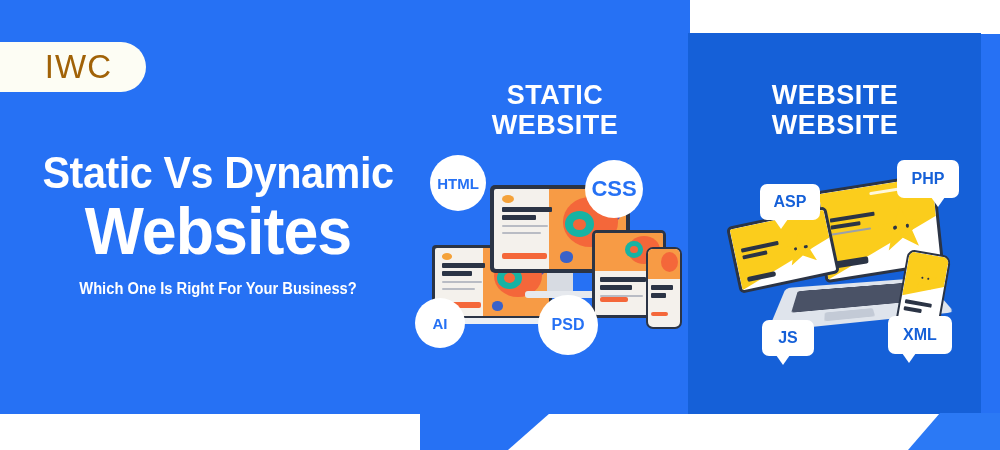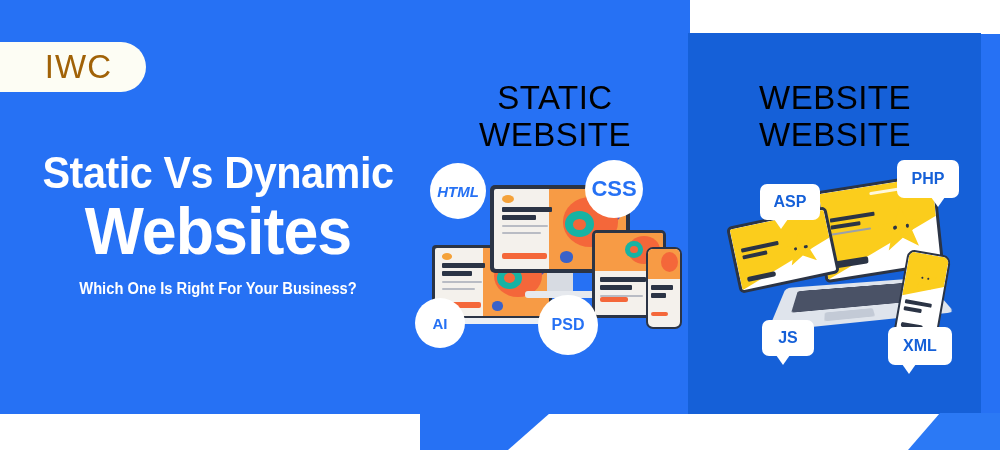--- a/index.html
+++ b/index.html
@@ -63,22 +63,22 @@
     transform:scaleX(0.95);transform-origin:center;
     white-space:nowrap;
   }
   .headline-sub{
     font-size:16px;font-weight:bold;margin-top:14px;
     transform:scaleX(0.92);transform-origin:center;
     white-space:nowrap;
   }
   
   .col-title{
-    position:absolute;text-align:center;color:#000000;
-    font-weight:normal;font-size:33px;line-height:1.12;
+    position:absolute;text-align:center;color:#ffffff;
+    font-weight:bold;font-size:27px;line-height:1.12;
     letter-spacing:0.5px;
   }
   .col-title.static{left:420px;top:80px;width:270px;}
   .col-title.dynamic{left:700px;top:80px;width:270px;}
   
   .vs-badge{
     position:absolute;left:656px;top:214px;width:54px;height:54px;
     background:#ffffff;border-radius:50%;
     display:flex;align-items:center;justify-content:center;
     color:#111111;font-weight:bold;font-size:21px;letter-spacing:0.5px;
@@ -334,21 +334,21 @@
           </div>
         <div class="y-lines" style="left:10%;top:56%;width:78%;">
             <b></b>
             <b></b>
           </div>
         <div class="y-btn" style="left:10%;bottom:12%;width:56%;height:5%;"></div>
       </div>
     </div>
   </div>
 
-  <div class="tag-circle" style="left:430px;top:163px;width:56px;height:56px;font-size:15px;font-style:italic;">
+  <div class="tag-circle" style="left:430px;top:155px;width:56px;height:56px;font-size:15px;">
     <span>HTML</span>
   </div>
   <div class="tag-circle" style="left:585px;top:160px;width:58px;height:58px;font-size:22px;">
     <span>CSS</span>
   </div>
   <div class="tag-circle" style="left:415px;top:298px;width:50px;height:50px;font-size:15px;">
     <span>AI</span>
   </div>
   <div class="tag-circle" style="left:538px;top:295px;width:60px;height:60px;font-size:16px;">
     <span>PSD</span>
@@ -356,18 +356,18 @@
 
   <div class="tag-bubble tail-left" style="left:760px;top:184px;width:60px;height:36px;font-size:16px;">
     <span>ASP</span>
   </div>
   <div class="tag-bubble tail-right" style="left:897px;top:160px;width:62px;height:38px;font-size:16px;">
     <span>PHP</span>
   </div>
   <div class="tag-bubble tail-left" style="left:762px;top:320px;width:52px;height:36px;font-size:16px;">
     <span>JS</span>
   </div>
-  <div class="tag-bubble tail-left" style="left:888px;top:327px;width:64px;height:38px;font-size:16px;">
+  <div class="tag-bubble tail-left" style="left:888px;top:316px;width:64px;height:38px;font-size:16px;">
     <span>XML</span>
   </div>
 
 
 </div>
 
 </body></html>

